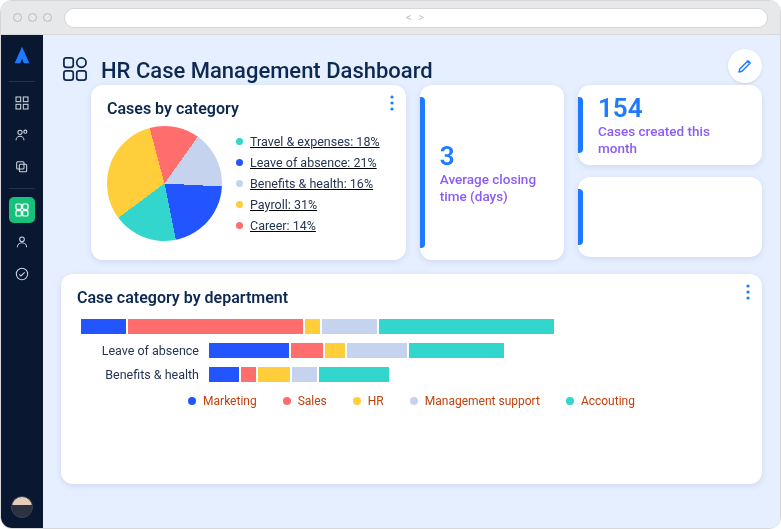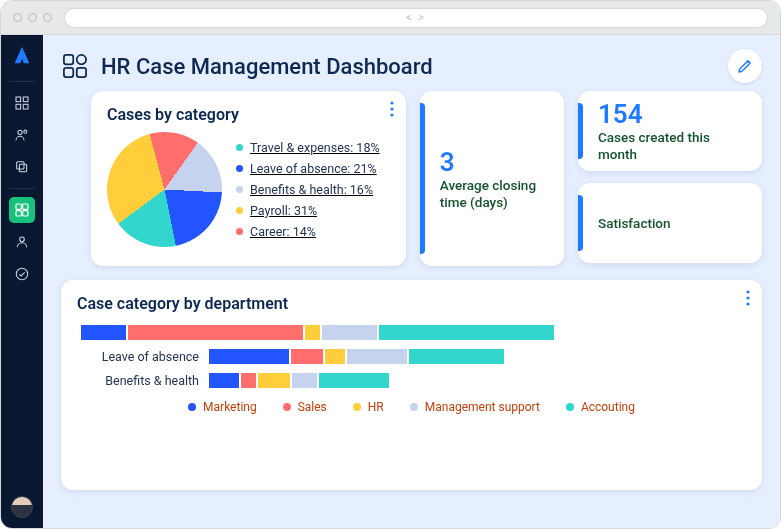--- a/index.html
+++ b/index.html
@@ -82,21 +82,21 @@
     background: linear-gradient(#e4cdb9 40%, #2c3240 40%);
     border: 1px solid #3a4458;
   }
   .main {
     flex: 1;
     background: #e6efff;
     padding: 14px 18px 10px 18px;
     overflow: hidden;
   }
   .header-row {
-    display: flex; align-items: center; gap: 12px; margin-bottom: 8px;
+    display: flex; align-items: flex-end; gap: 12px; margin-bottom: 2px;
   }
   .dash-icon {
     width: 28px; height: 28px; color: #0d2952;
   }
   .page-title {
     font-size: 22px; font-weight: 500; color: #0d2952;
   }
   .edit-btn {
     margin-left: auto;
     width: 34px; height: 34px;
@@ -135,21 +135,21 @@
     );
     transform: rotate(-15deg);
   }
   .legend { display: flex; flex-direction: column; gap: 6px; font-size: 12.5px; color: #243554;}
   .legend-row { display: flex; align-items: center; gap: 7px; }
   .swatch { width: 7px; height: 7px; border-radius: 50%; }
   .metric-card { width: 150px; height: 175px; padding-left: 20px; display:flex; flex-direction:column; justify-content:center;}
   .metric-col { display: flex; flex-direction: column; gap: 12px; }
   .metric-mini { height: 80px; width: 184px; padding-left: 20px; display:flex; flex-direction:column; justify-content:center;}
   .metric-value { font-size: 26px; font-weight: 600; color: #1e7aff; }
-  .metric-label { font-size: 13.5px; color: #14532d; font-weight: 500; line-height: 1.25;}
+  .metric-label { font-size: 13.5px; color: #8b5cf6; font-weight: 500; line-height: 1.25;}
   .dept-card { width: 100%; height: 210px; }
   .dept-body { margin-top: 12px; padding-left: 4px;}
   .bar-row { display: flex; align-items: center; gap: 10px; margin-bottom: 9px;}
   .bar-label { width: 118px; text-align: right; font-size: 12.5px; color: #243554;}
   .bar-track { flex: 1; height: 15px; display: flex; gap: 2px;}
   .seg { height: 100%; }
   .dept-legend { display: flex; justify-content: center; gap: 26px; margin-top: 12px; font-size: 12px; color: #c2410c;}
   .dept-legend .swatch { width: 8px; height: 8px; border-radius: 50%; }
   svg { display: block; }
 </style>
@@ -282,21 +282,20 @@
         </div>
 
         <div class="metric-col">
           <div class="card metric-mini">
             <div class="accent"></div>
             <div class="metric-value">154</div>
             <div class="metric-label">Cases created this month</div>
           </div>
           <div class="card metric-mini">
             <div class="accent"></div>
-            <div class="metric-label">Satisfaction</div>
           </div>
         </div>
       </div>
 
       <div class="card dept-card">
         <div class="card-title">Case category by department</div>
         <div class="card-kebab">
           <svg width="4" height="16" viewBox="0 0 4 16">
               <circle cx="2" cy="2" r="1.6" fill="currentColor"></circle>
               <circle cx="2" cy="8" r="1.6" fill="currentColor"></circle>

